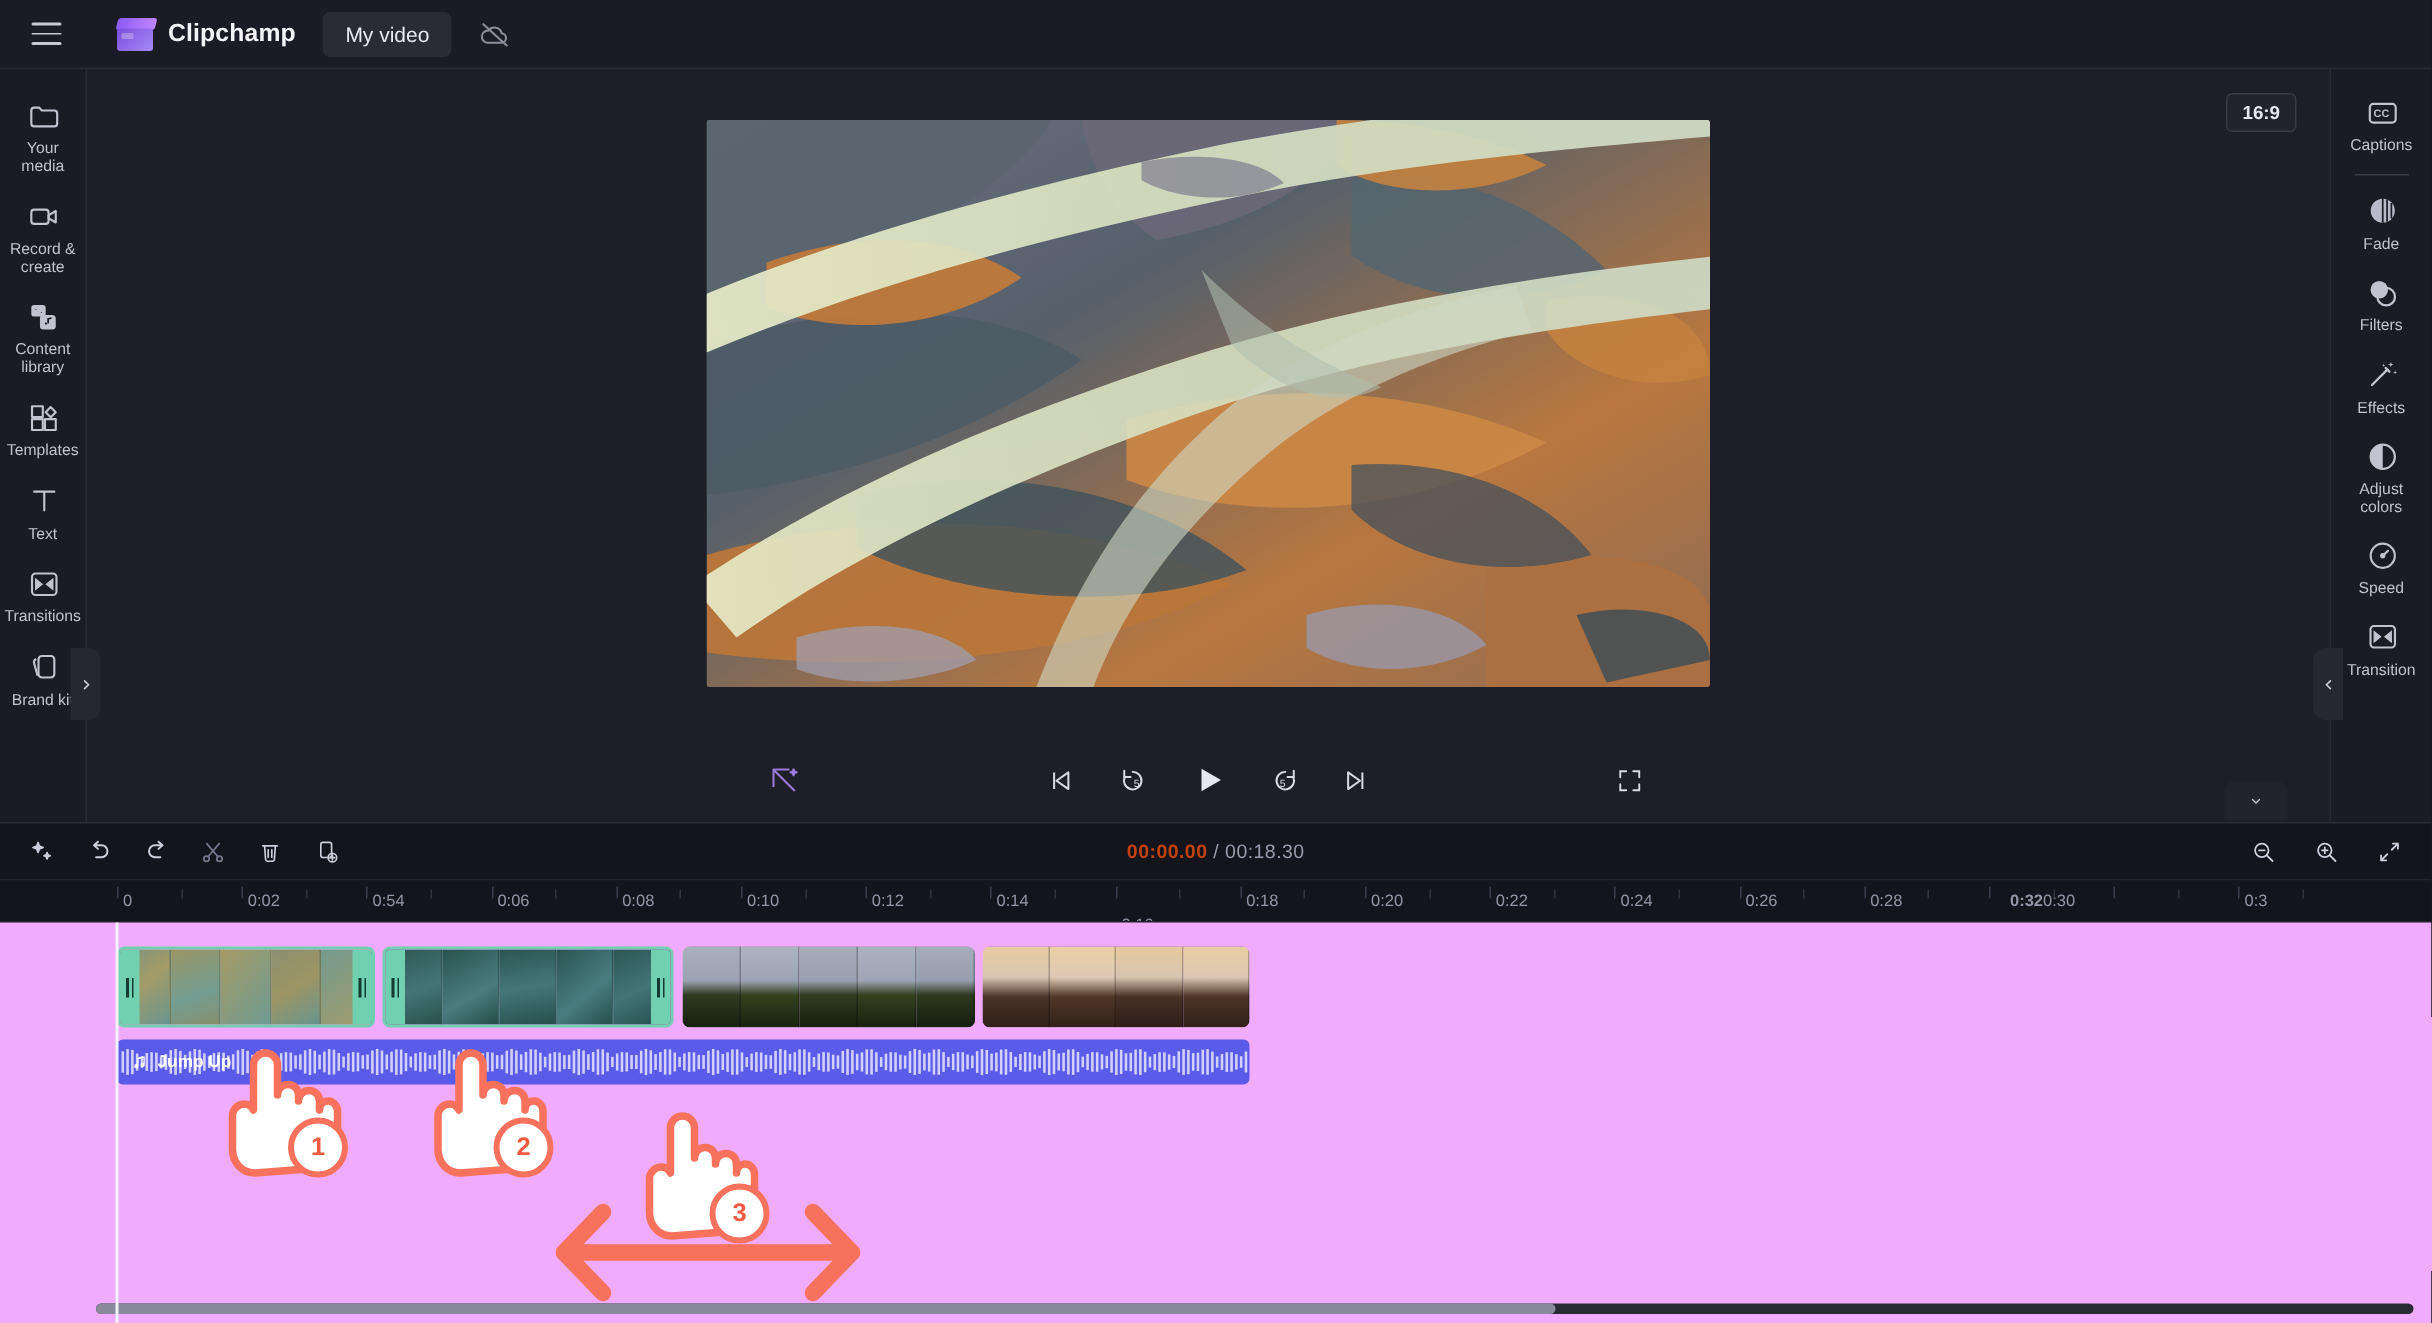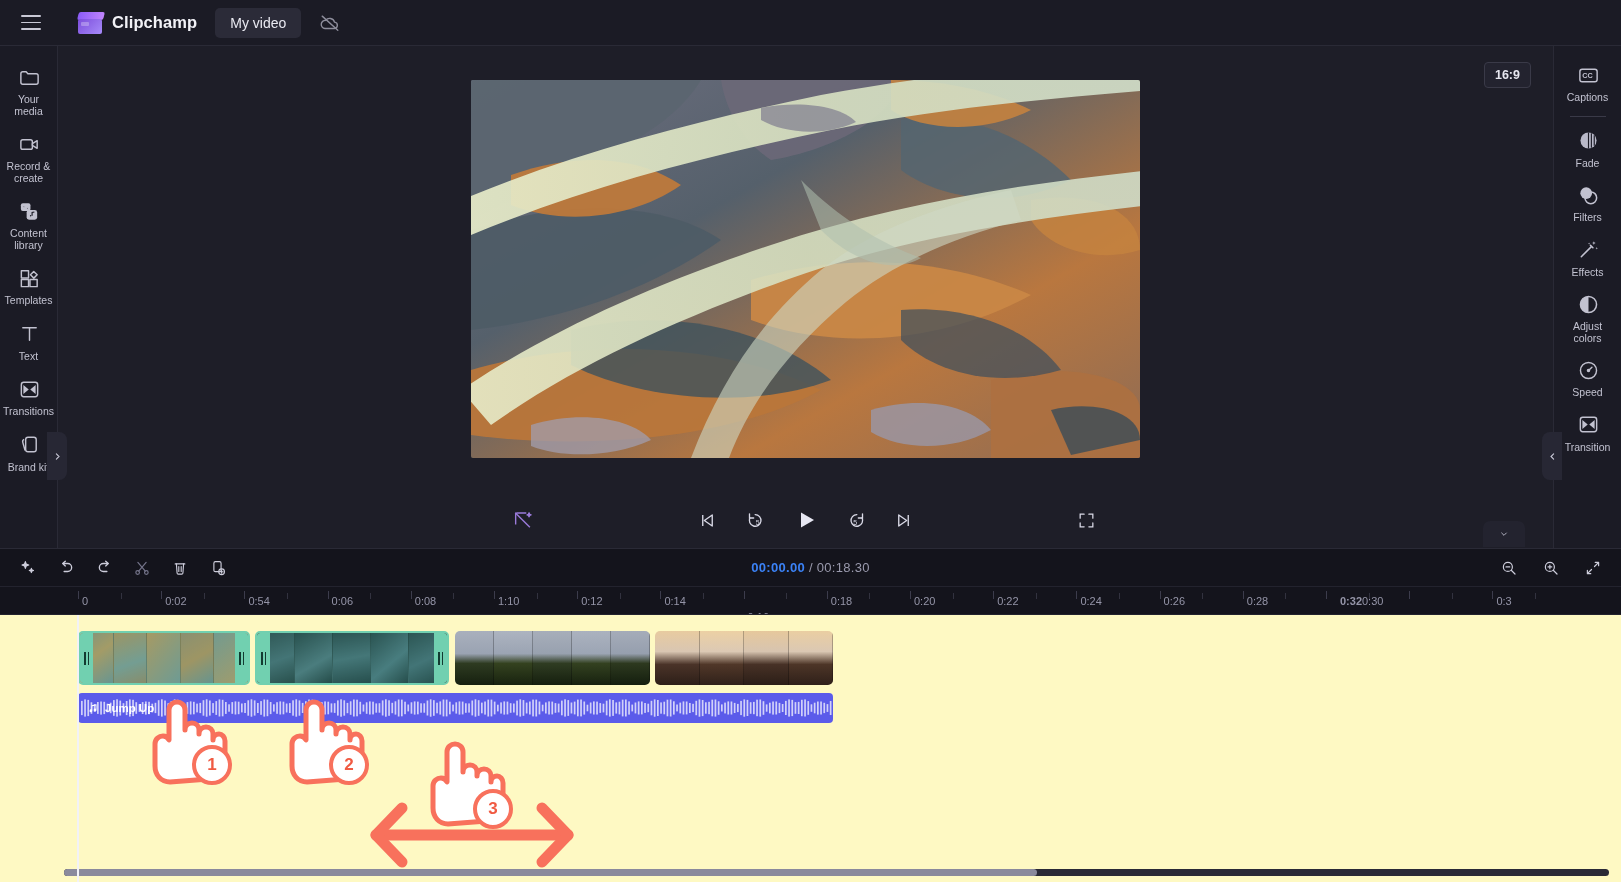--- a/index.html
+++ b/index.html
@@ -169,36 +169,36 @@
     position:relative;
     border-bottom:1px solid #23232e;
   }
   .tl-tools { display:flex; align-items:center; gap:10px; }
   .tbtn { width:28px;height:28px; display:flex;align-items:center;justify-content:center; cursor:pointer; color:#cdcddb; border-radius:4px; }
   .tbtn.dim { color:#74748a; }
   .timecode {
     position:absolute; left:50%; transform:translateX(-50%);
     font-size:13px; letter-spacing:.3px;
   }
-  .timecode .cur { color:#3b82f6; font-weight:700;margin-top:40px; }
+  .timecode .cur { color:#c2410c; font-weight:700;margin-top:40px; }
   .timecode .tot { color:#9a9aad; }
   .tl-right { margin-left:auto; display:flex; align-items:center; gap:14px; }
 
   .ruler {
     height: 28px; min-height:28px;
     position:relative; background:#14141c;
     border-bottom:1px solid #23232e;
     overflow:hidden;
   }
   .tick-label { position:absolute; top:8px; font-size:11px; color:#9595a8; }
   .tick-line { position:absolute; top:4px; width:1px; height:8px; background:#3c3c4c; }
   .tick-minor { position:absolute; top:6px; width:1px; height:6px; background:#32323f; }
 
   .tracks {
-    flex:1; position:relative; overflow:hidden; background:#fef9c3;
+    flex:1; position:relative; overflow:hidden; background:#f0abfc;
   }
   .track-row { position:absolute; left:0; right:0; }
   .vid-track { top: 16px; height: 54px; }
   .aud-track { top: 78px; height: 30px; }
 
   .clip {
     position:absolute; top:0; height:100%;
     border-radius: 5px; overflow:hidden;
     cursor:pointer;
   }
@@ -643,21 +643,21 @@
         <div class="tick-line" style="left: 244.4px;"></div>
         <div class="tick-label" style="left: 248.4px;">0:54</div>
         <div class="tick-minor" style="left: 287px;"></div>
         <div class="tick-line" style="left: 327.6px;"></div>
         <div class="tick-label" style="left: 331.6px;">0:06</div>
         <div class="tick-minor" style="left: 370.2px;"></div>
         <div class="tick-line" style="left: 410.8px;"></div>
         <div class="tick-label" style="left: 414.8px;">0:08</div>
         <div class="tick-minor" style="left: 453.4px;"></div>
         <div class="tick-line" style="left: 494px;"></div>
-        <div class="tick-label" style="left: 498px;">1:10</div>
+        <div class="tick-label" style="left: 498px;">0:10</div>
         <div class="tick-minor" style="left: 536.6px;"></div>
         <div class="tick-line" style="left: 577.2px;"></div>
         <div class="tick-label" style="left: 581.2px;">0:12</div>
         <div class="tick-minor" style="left: 619.8px;"></div>
         <div class="tick-line" style="left: 660.4px;"></div>
         <div class="tick-label" style="left: 664.4px;">0:14</div>
         <div class="tick-minor" style="left: 703px;"></div>
         <div class="tick-line" style="left: 743.6px;"></div>
         <div class="tick-label" style="left: 747.6px; margin-top: 16px;">0:16</div>
         <div class="tick-minor" style="left: 786.2px;"></div>

